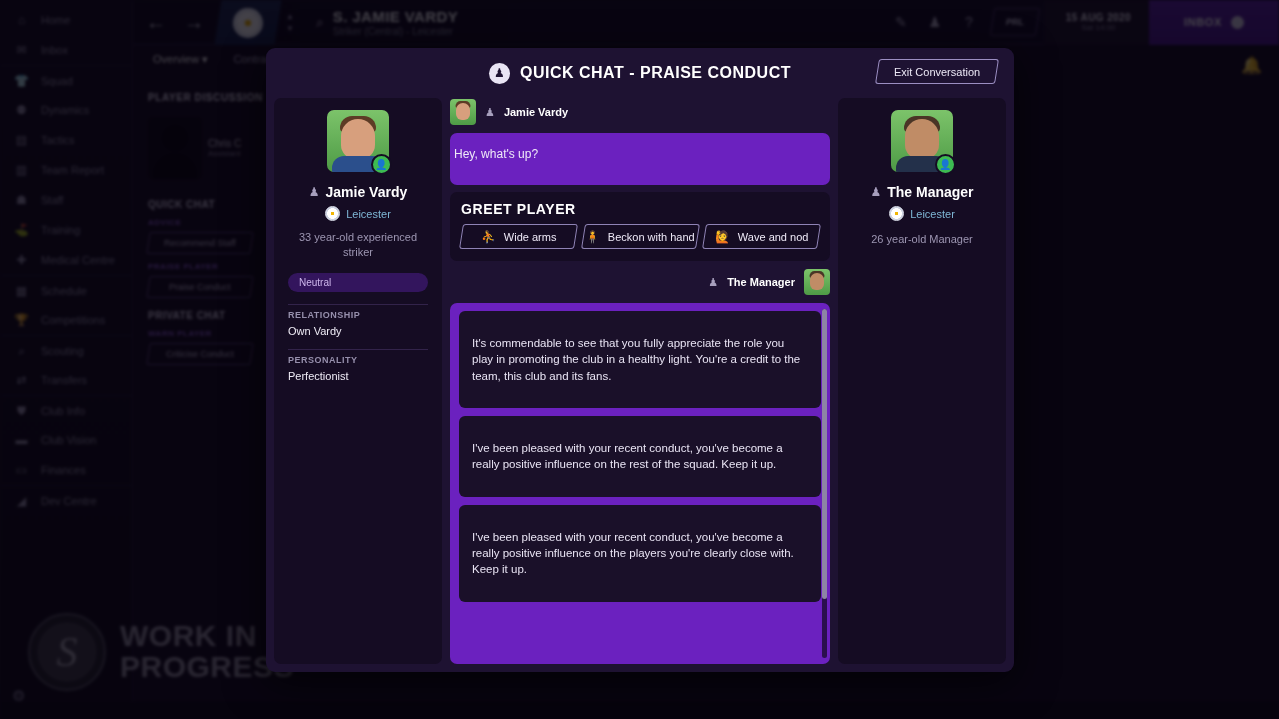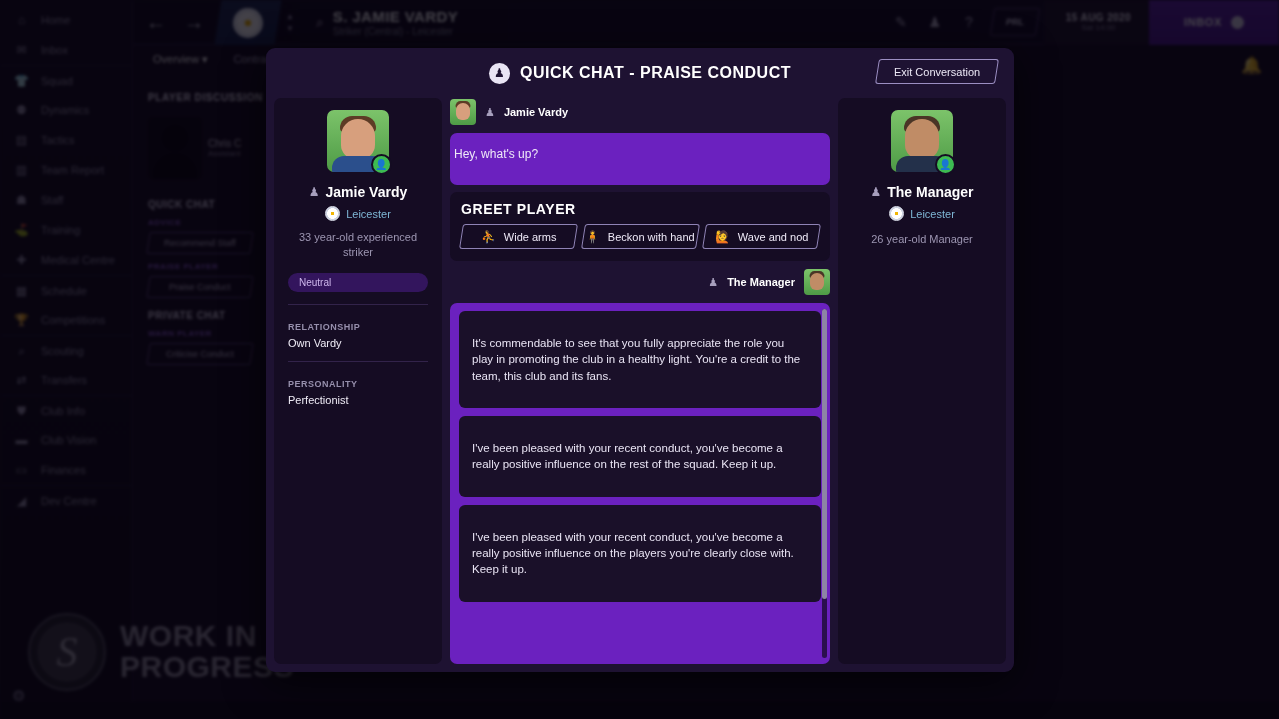--- a/index.html
+++ b/index.html
@@ -156,21 +156,21 @@
     background: radial-gradient(circle, #f2b705 0 20%, #fff 21% 58%, #c9cfe0 59% 100%);
     border: 1px solid #dfe3ee;
   }
   .club-nm { color: #7fb7d6; font-size: 11px; }
   .desc { color: #9d96b2; font-size: 11px; text-align: center; margin-top: 9px; line-height: 1.35; }
   .mood {
     margin-top: 13px; height: 19px; border-radius: 10px; background: #33155d;
     display: flex; align-items: center; padding-left: 11px;
   }
   .mood-lb { color: #cdb6ec; font-size: 10px; }
-  .fld { border-top: 1px solid #32234a; margin-top: 12px; padding-top: 17px; }
+  .fld { border-top: 1px solid #32234a; margin-top: 12px; padding-top: 5px; }
   .fld-lb { color: #968fac; font-size: 9px; font-weight: bold; letter-spacing: .5px; }
   .fld-v { color: #efecf6; font-size: 11px; margin-top: 5px; }
 
   
   .pane-center { flex: 1; display: flex; flex-direction: column; gap: 7px; }
   .spk-row { display: flex; align-items: center; gap: 9px; height: 28px; }
   .spk-row.right { justify-content: flex-end; }
   .spk-av { width: 26px; height: 26px; border-radius: 4px; overflow: hidden; position: relative; background: linear-gradient(180deg,#7cc36a,#4e9b46); }
   .spk-av .h { position: absolute; left: 50%; top: 4px; transform: translateX(-50%); width: 14px; height: 17px; border-radius: 7px 7px 6px 6px; }
   .spk-av .r { position: absolute; left: 50%; top: 2px; transform: translateX(-50%); width: 15px; height: 7px; border-radius: 8px 8px 3px 3px; }

